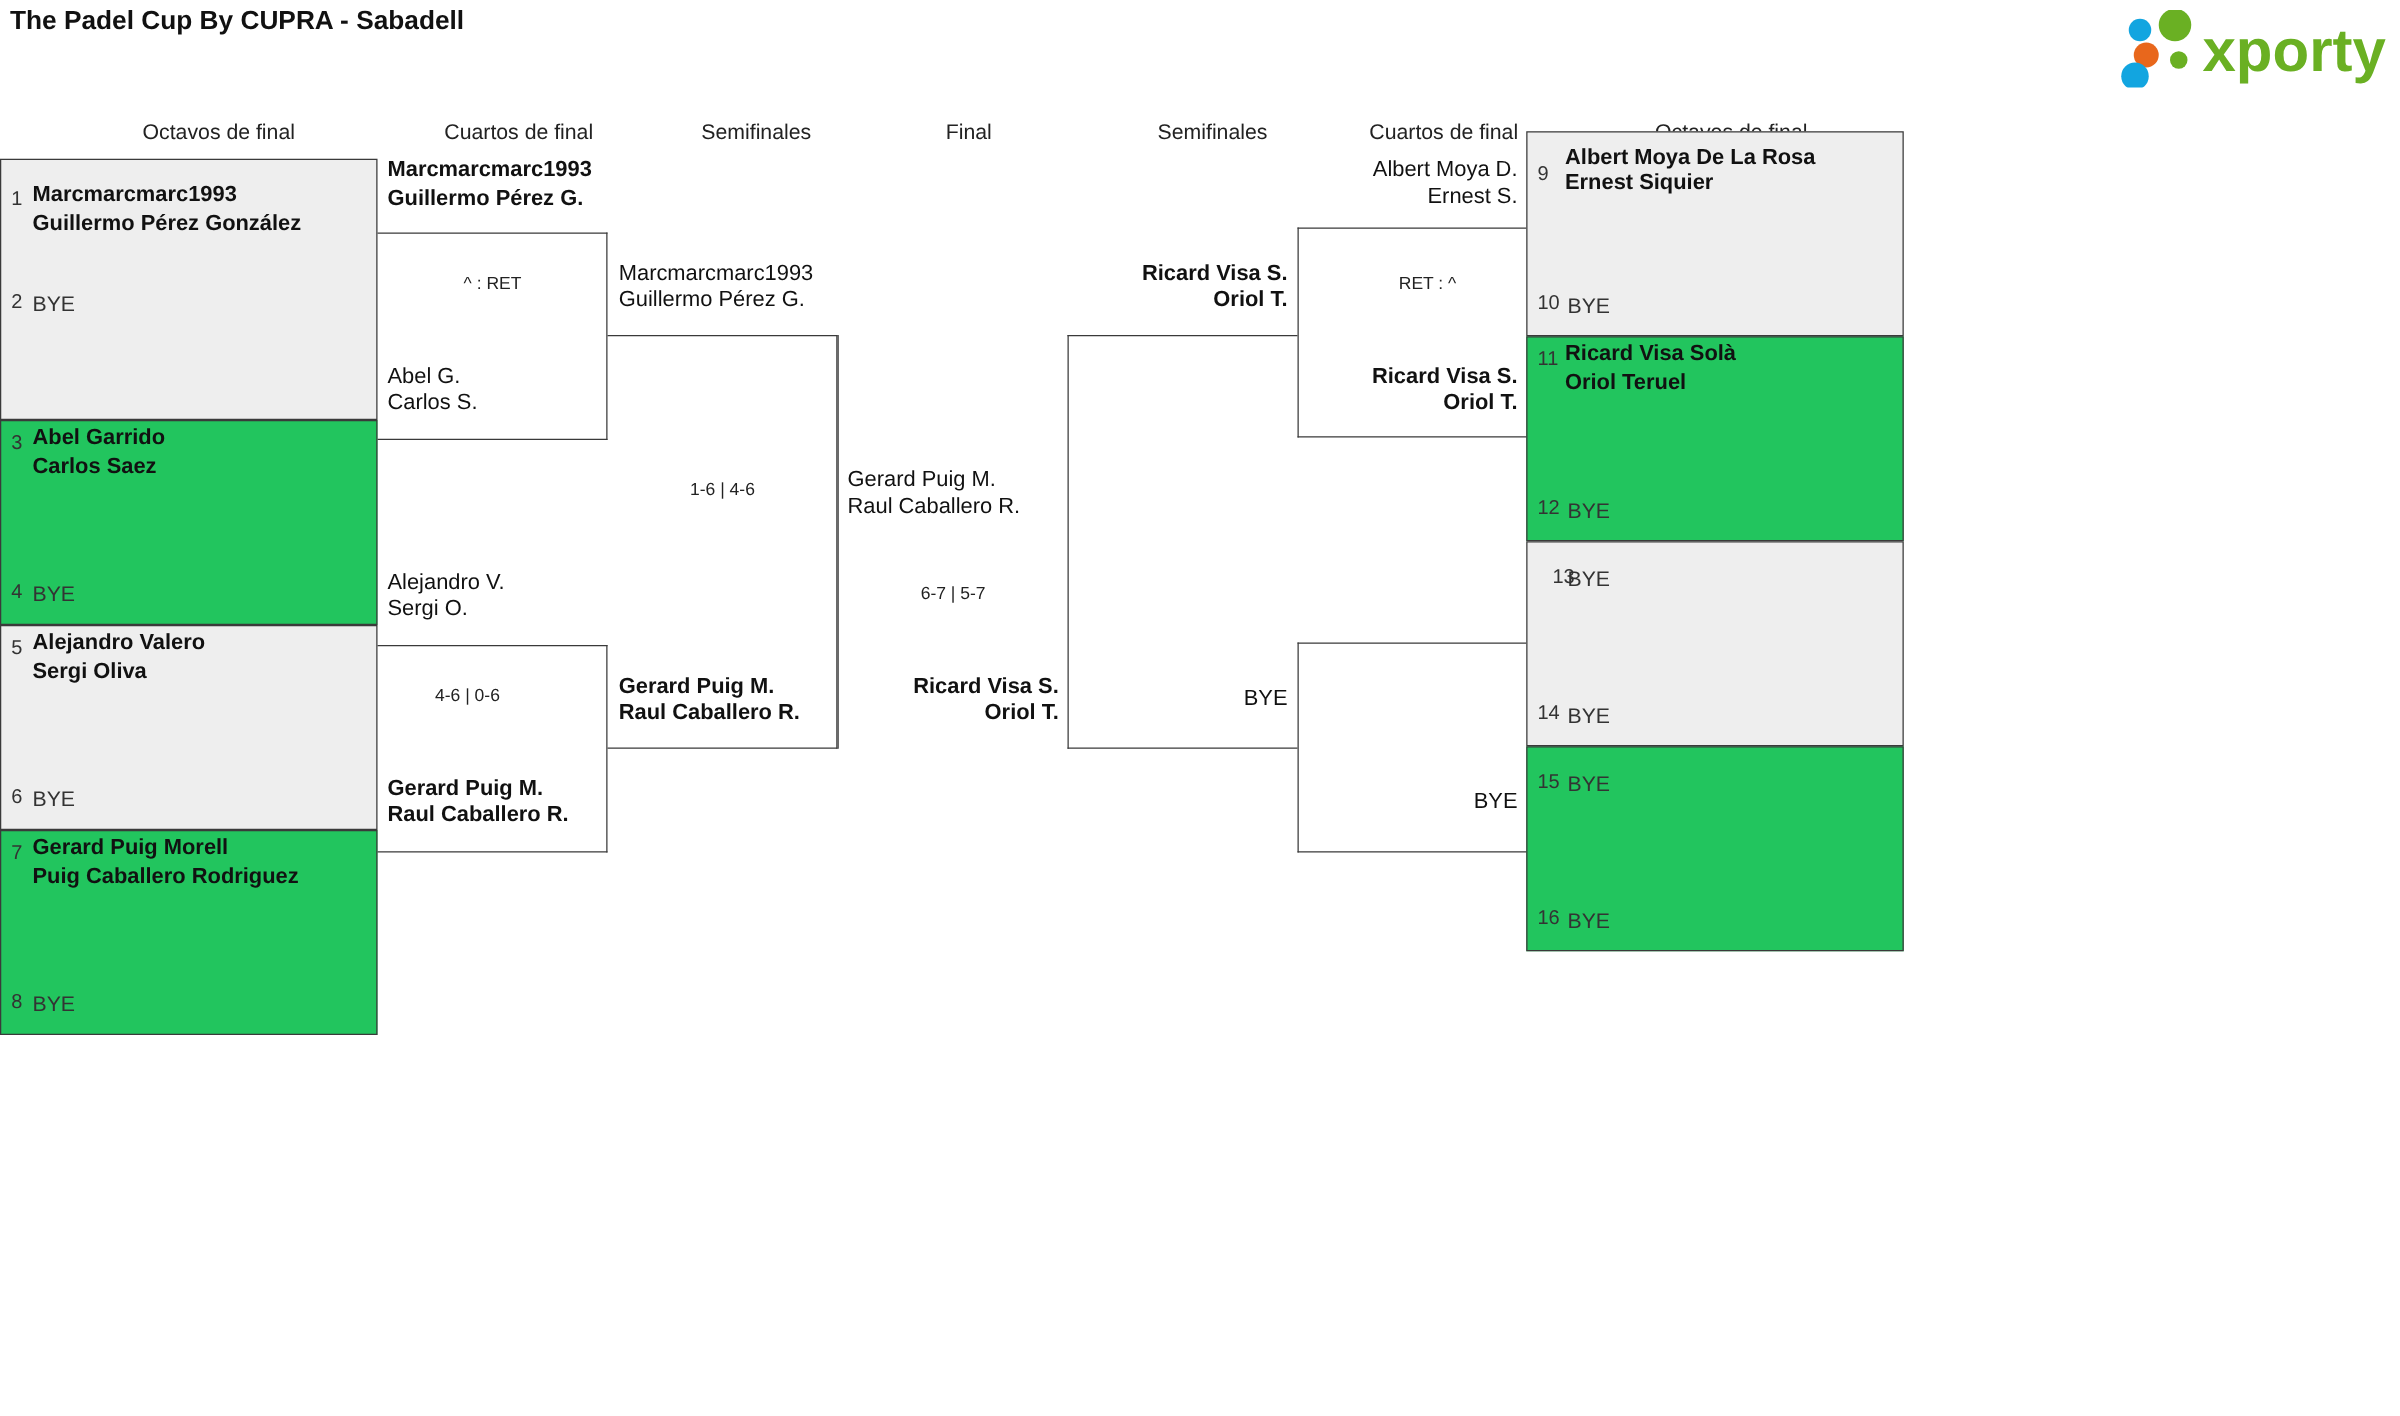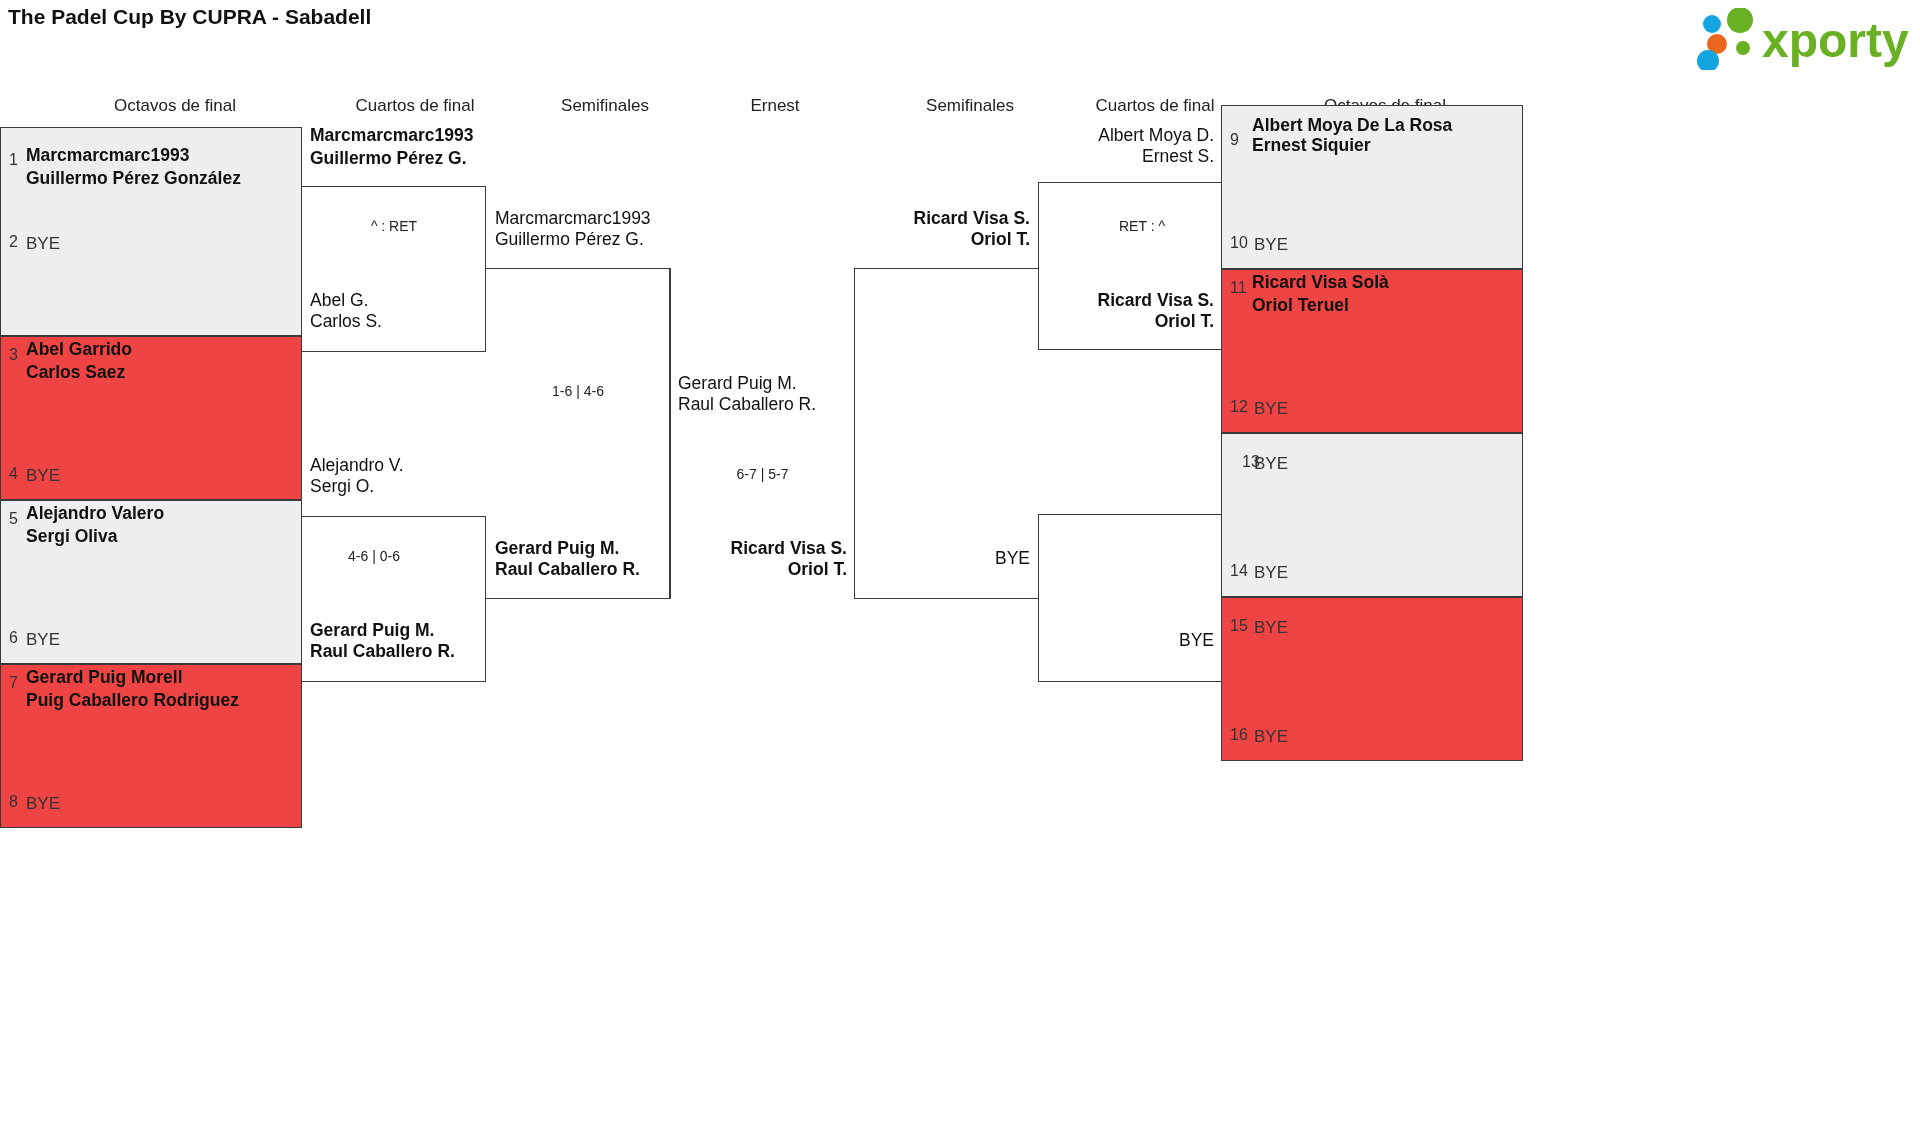--- a/index.html
+++ b/index.html
@@ -21,21 +21,21 @@
   }
   
   #bracket{position:absolute;left:0;top:0;width:1920px;height:1133px;}
   
   .slot{
     position:absolute;box-sizing:border-box;
     border:1px solid #3a3a3a;
     display:block;
   }
   .slot.gray{background:#eeeeee;}
-  .slot.white{background:#ef4444;}
+  .slot.white{background:#22c55e;}
   .seed{
     position:absolute;font-size:16px;color:#333;line-height:18px;
   }
   .names{
     position:absolute;font-size:17.5px;line-height:23px;color:#111;
     white-space:nowrap;
   }
   .names.bold{font-weight:bold;}
   .names.bye{font-size:17px;color:#333;}
   
@@ -68,21 +68,21 @@
         <circle cx="18" cy="53" r="11" fill="#12a5e0"></circle>
       </g>
       <text x="72" y="49" font-family="Liberation Sans, sans-serif" font-size="48" font-weight="bold" fill="#6ab023">xporty</text>
     </svg>
   </div>
 </div>
 
 <div class="round-head" style="left:60px;width:230px;">Octavos de final</div>
 <div class="round-head" style="left:300px;width:230px;">Cuartos de final</div>
 <div class="round-head" style="left:490px;width:230px;">Semifinales</div>
-<div class="round-head" style="left:680px;width:190px;">Ernest</div>
+<div class="round-head" style="left:680px;width:190px;">Final</div>
 <div class="round-head" style="left:855px;width:230px;">Semifinales</div>
 <div class="round-head" style="left:1040px;width:230px;">Cuartos de final</div>
 <div class="round-head" style="left:1270px;width:230px;">Octavos de final</div>
 
 <div id="bracket">
 
   <div class="slot gray" style="left:0px;top:127px;width:302px;height:209px;">
     <span class="seed" style="left:8px;top:23px;">1</span>
     <span class="names bold" style="left:25px;top:16px;">Marcmarcmarc1993</span>
     <span class="names bold" style="left:25px;top:39px;">Guillermo Pérez González</span>

